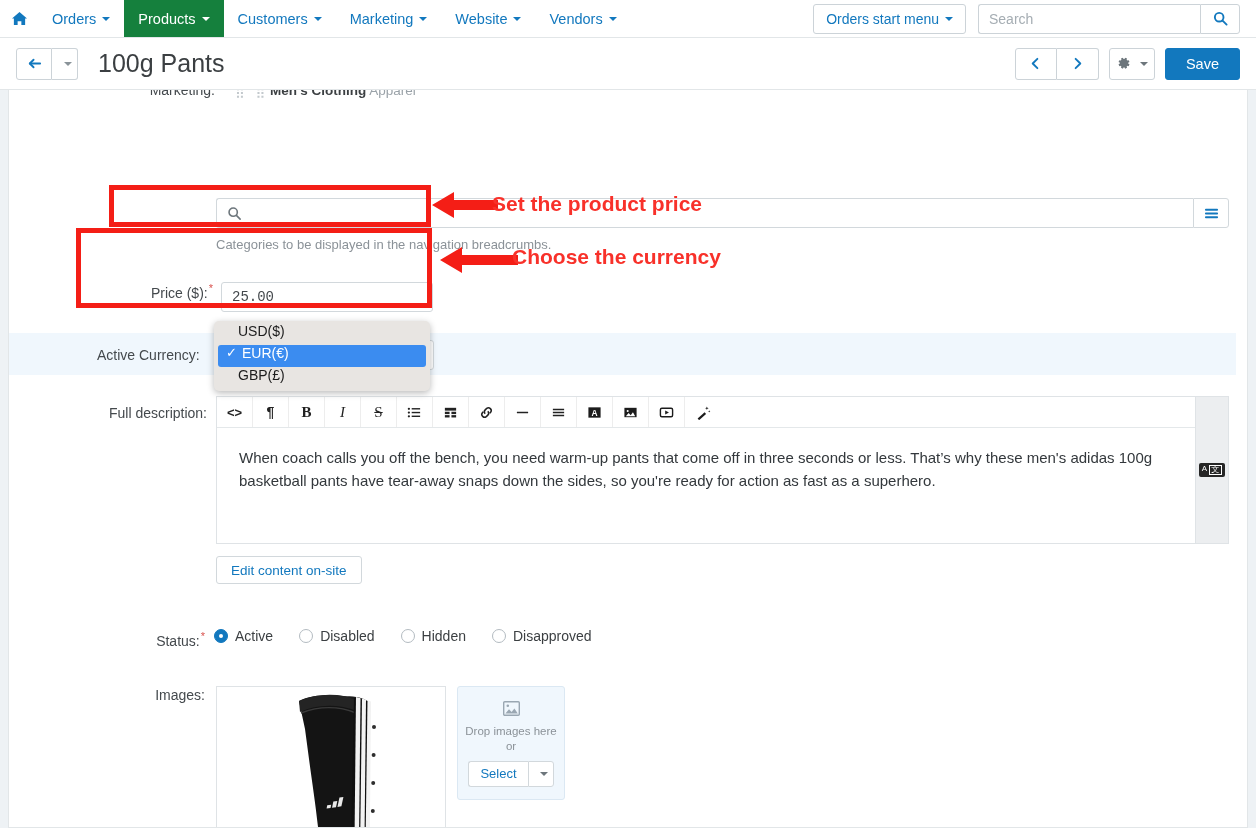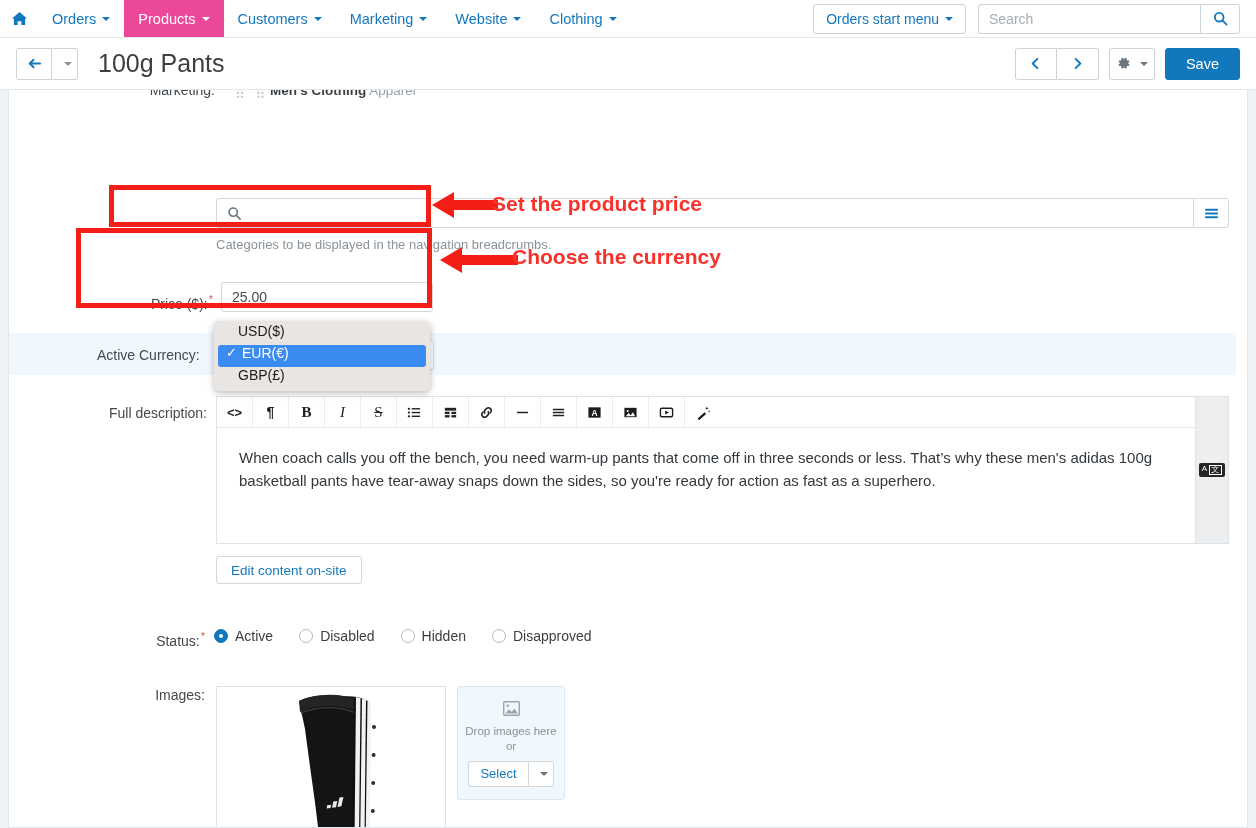--- a/index.html
+++ b/index.html
@@ -20,21 +20,21 @@
   }
   .nav-home {
     width: 38px; display: flex; align-items: center; justify-content: center;
     color: #1278be; font-size: 15px;
   }
   .nav-item {
     display: flex; align-items: center; padding: 0 14px;
     color: #1278be; font-size: 14.5px; white-space: nowrap;
     text-decoration: none;
   }
-  .nav-item.active { background: #ec4899; color: #ffffff; }
+  .nav-item.active { background: #15803d; color: #ffffff; }
   .caret {
     display: inline-block; margin-left: 6px;
     border-left: 4px solid transparent; border-right: 4px solid transparent;
     border-top: 4px solid currentColor;
   }
   .nav-right {
     margin-left: auto; display: flex; align-items: center; gap: 0; padding-right: 16px;
   }
   .quick-btn {
     height: 30px; border: 1px solid #ccd3d8; border-radius: 3px;
@@ -138,26 +138,26 @@
     width: 36px; height: 30px; border: 1px solid #d2d8dc; border-radius: 0 3px 3px 0;
     background: #fff; color: #1278be; display: flex; align-items: center;
     justify-content: center; font-size: 15px;
   }
   .cat-help {
     position: absolute; top: 147px; left: 207px;
     font-size: 13px; color: #8b9298;
   }
 
   
-  .price-row { position: absolute; top: 192px; left: 120px; display: flex; align-items: flex-end; }
+  .price-row { position: absolute; top: 192px; left: 120px; display: flex; align-items: flex-start; }
   .price-lbl { width: 84px; text-align: right; font-size: 14px; color: #44494d; }
   .price-input {
     margin-left: 8px; width: 212px; height: 30px; border: 1px solid #d2d8dc;
     border-radius: 3px; background: #fff; padding: 0 10px;
-    font-size: 14px; color: #44494d; font-family: Liberation Sans, sans-serif;
+    font-size: 14px; color: #44494d; font-family: Liberation Mono, monospace;
     outline: none;
   }
 
   
   .cur-band {
     position: absolute; top: 243px; left: 0; width: 1227px; height: 42px;
     background: #f0f7fd;
   }
   .cur-lbl {
     position: absolute; top: 257px; left: 88px; width: 110px;
@@ -308,21 +308,21 @@
     </a>
   <a class="nav-item">
       <span>Marketing</span>
       <i class="caret"></i>
     </a>
   <a class="nav-item">
       <span>Website</span>
       <i class="caret"></i>
     </a>
   <a class="nav-item">
-      <span>Clothing</span>
+      <span>Vendors</span>
       <i class="caret"></i>
     </a>
 
   <div class="nav-right">
     <div class="quick-btn">
       <span>Orders start menu</span>
         <i class="caret"></i>
     </div>
     <div class="search-group">
       <input class="search-input" value="" placeholder="Search" style="">

